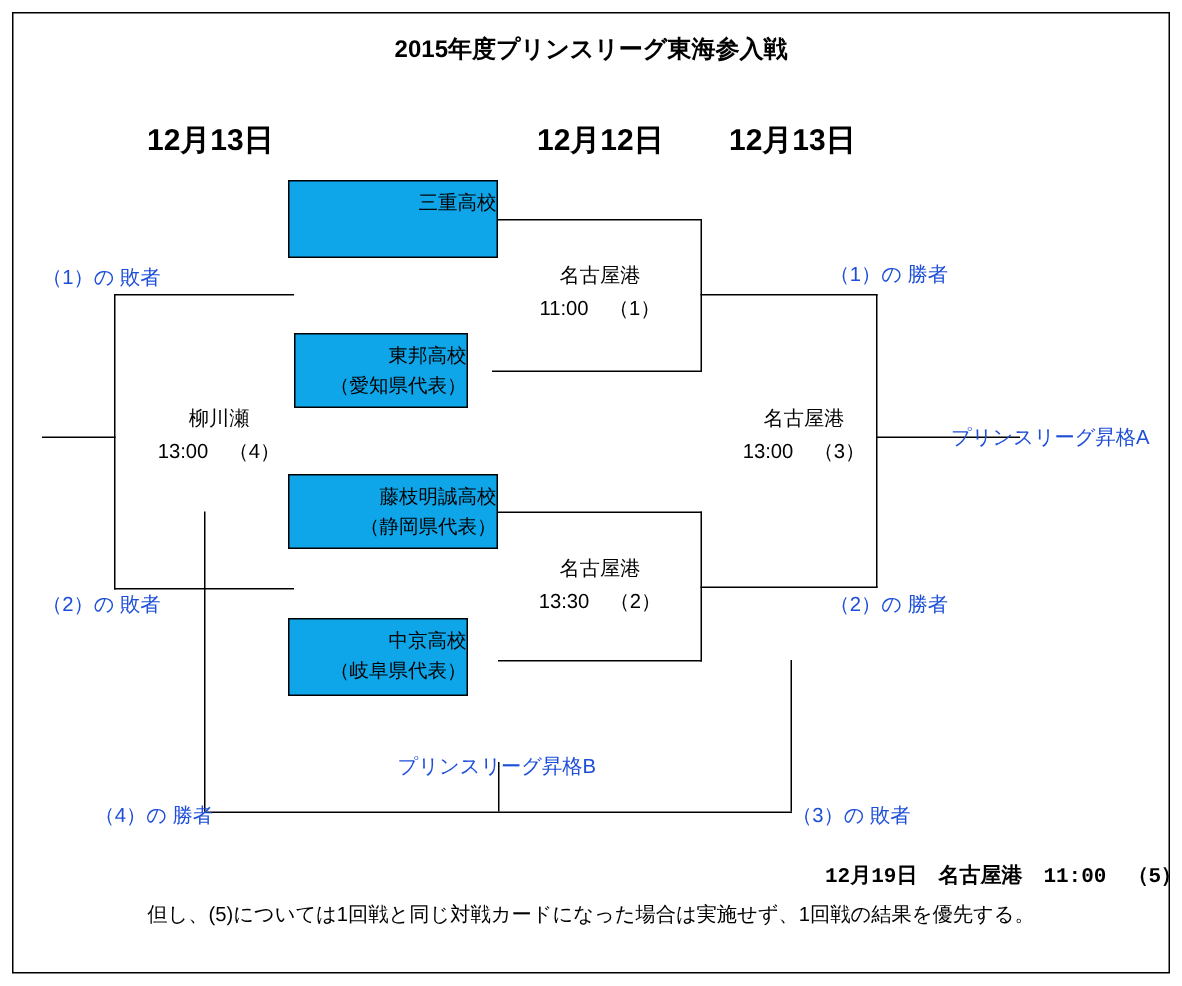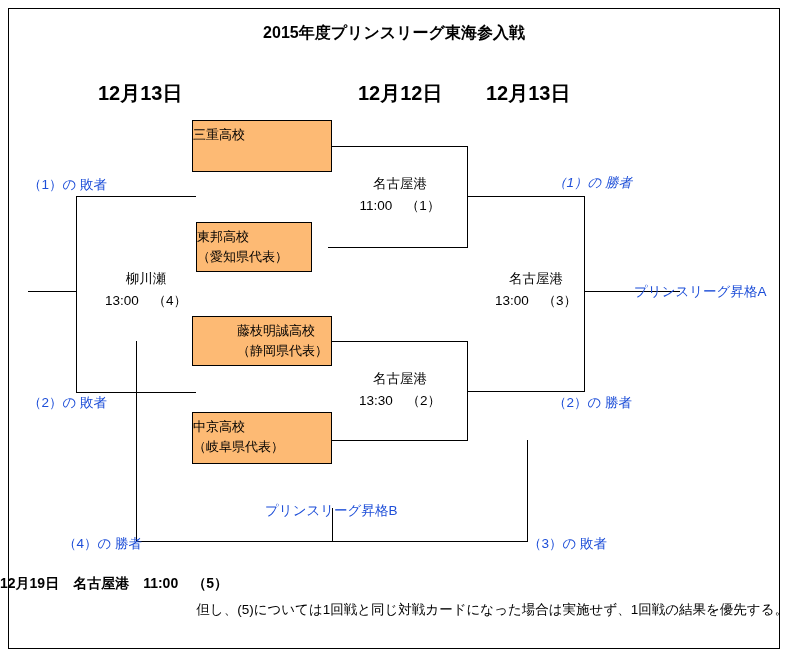--- a/index.html
+++ b/index.html
@@ -40,24 +40,24 @@
   }
   .datehdr {
     position: absolute;
     font-size: 20px;
     font-weight: bold;
     color: #000000;
     white-space: nowrap;
   }
   .teambox {
     position: absolute;
-    background: #fdba74;
+    background: #0ea5e9;
     border: 1px solid #000000;
     box-sizing: border-box;
-    text-align: left;
+    text-align: right;
     font-size: 13px;
     color: #000000;
     line-height: 20px;
     padding-top: 4px;
     white-space: nowrap;
   }
   .teambox .ln2 { display: block; }
   .matchlabel {
     position: absolute;
     text-align: center;
@@ -106,21 +106,21 @@
     <span>三重高校</span>
   </div>
   <div class="teambox" style="left:196px; top:222px; width:116px; height:50px;">
     <span>東邦高校</span>
     <span class="ln2">（愛知県代表）</span>
   </div>
   <div class="teambox" style="left:192px; top:316px; width:140px; height:50px;padding-left:44px;">
     <span>藤枝明誠高校</span>
     <span class="ln2">（静岡県代表）</span>
   </div>
-  <div class="teambox" style="left:192px; top:412px; width:140px; height:52px;">
+  <div class="teambox" style="left:192px; top:412px; width:120px; height:52px;">
     <span>中京高校</span>
     <span class="ln2">（岐阜県代表）</span>
   </div>
 
   <div class="hline" style="left:332px; top:146px; width:136px;"></div>
   <div class="hline" style="left:328px; top:247px; width:140px;"></div>
   <div class="vline" style="left:467px; top:146px; height:102px;"></div>
   <div class="hline" style="left:467px; top:196px; width:118px;"></div>
 
   <div class="matchlabel" style="left:330px; top:173px; width:140px;">
@@ -156,23 +156,23 @@
     <span>13:00　（4）</span>
   </div>
 
   <div class="vline" style="left:136px; top:341px; height:200px;"></div>
   <div class="hline" style="left:136px; top:541px; width:392px;"></div>
   <div class="vline" style="left:527px; top:440px; height:101px;"></div>
   <div class="vline" style="left:332px; top:508px; height:33px;"></div>
 
   <div class="sidelabel" style="left:28px; top:176px;">（1）の 敗者</div>
   <div class="sidelabel" style="left:28px; top:394px;">（2）の 敗者</div>
-  <div class="sidelabel" style="left:553px; top:174px;font-style:italic;">（1）の 勝者</div>
+  <div class="sidelabel" style="left:553px; top:174px;">（1）の 勝者</div>
   <div class="sidelabel" style="left:553px; top:394px;">（2）の 勝者</div>
   <div class="sidelabel" style="left:63px; top:535px;">（4）の 勝者</div>
   <div class="sidelabel" style="left:528px; top:535px;">（3）の 敗者</div>
 
   <div class="sidelabel" style="left:634px; top:283px;">プリンスリーグ昇格A</div>
   <div class="sidelabel" style="left:265px; top:502px;">プリンスリーグ昇格B</div>
 
-  <div class="footline bold" style="left:0; top:575px; width:788px; text-align:left;">12月19日　名古屋港　11:00　（5）</div>
-  <div class="footline" style="left:0; top:601px; width:788px; text-align:right;">但し、(5)については1回戦と同じ対戦カードになった場合は実施せず、1回戦の結果を優先する。</div>
+  <div class="footline bold" style="left:0; top:575px; width:788px; text-align:right;font-family:Liberation Mono, monospace;">12月19日　名古屋港　11:00　（5）</div>
+  <div class="footline" style="left:0; top:601px; width:788px; text-align:center;">但し、(5)については1回戦と同じ対戦カードになった場合は実施せず、1回戦の結果を優先する。</div>
 </div>
 
 </body></html>

